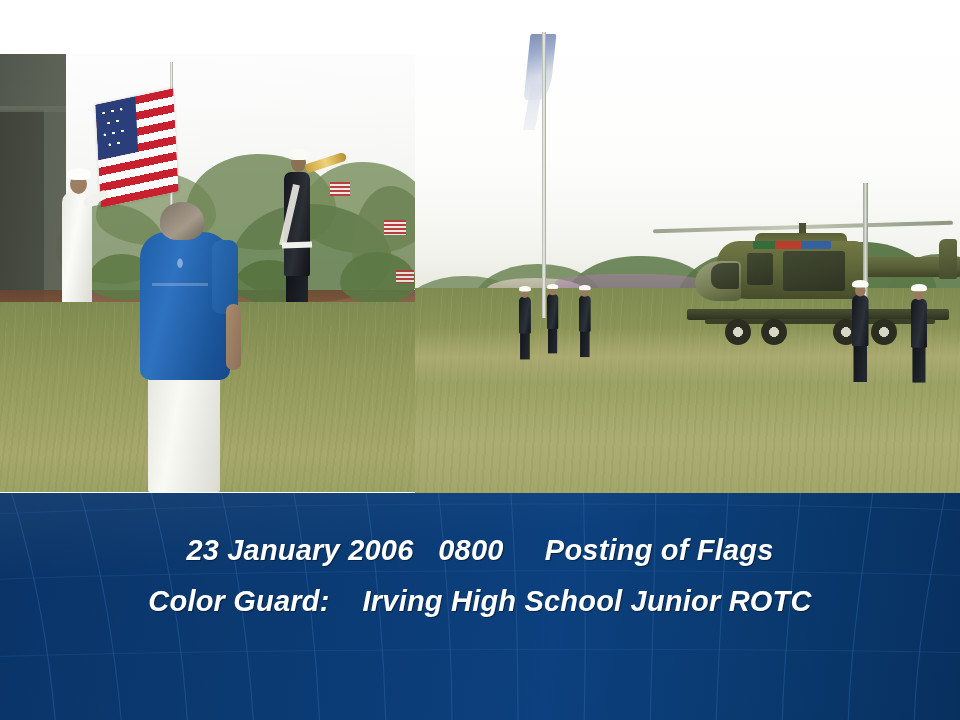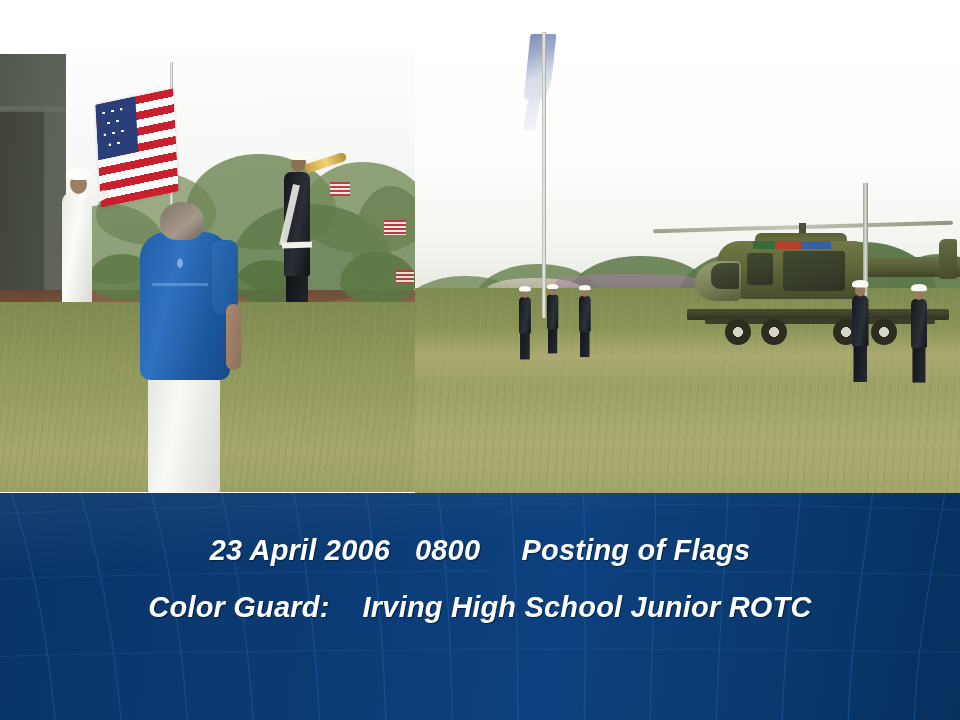--- a/index.html
+++ b/index.html
@@ -184,21 +184,21 @@
   #caption{position:absolute;left:0;top:493px;width:960px;height:227px;overflow:hidden;
     background:
       linear-gradient(175deg, rgba(255,255,255,.055) 0%, rgba(0,0,0,0) 28%),
       linear-gradient(100deg,#0a3468 0%,#0b3a72 30%,#0c407e 58%,#0a3a70 78%,#08305f 100%);}
   #caption-rays{position:absolute;inset:-40px -10px -10px -10px;pointer-events:none;}
   #caption-rays svg{width:100%;height:100%;display:block;}
   .caption-line{position:relative;text-align:center;color:#ffffff;
     font-style:italic;font-weight:bold;white-space:pre;
     text-shadow:1px 1px 1px rgba(0,0,0,.45);}
   #cap-line1{margin-top:41px;font-size:29px;letter-spacing:.2px;}
-  #cap-line2{margin-top:24px;font-size:29px;letter-spacing:.2px;text-align:center;}
+  #cap-line2{margin-top:18px;font-size:29px;letter-spacing:.2px;text-align:center;}
   #cap-line3{margin-top:3px;font-size:21.5px;letter-spacing:0px;}
 </style>
 </head>
 <body>
 
 <div id="slide">
 
   <div class="photo" id="photo-left">
     <div class="lp-sky"></div>
 
@@ -362,17 +362,17 @@
           <path d="M 962 0 C 946 96 926 186 924 280"></path>
         </g>
         <g stroke="#235c9e" stroke-width="1" fill="none" opacity="0.34">
           <path d="M 0 62 C 240 50 720 48 980 58"></path>
           <path d="M 0 128 C 240 118 720 116 980 124"></path>
           <path d="M 0 206 C 240 198 720 196 980 202"></path>
         </g>
       </svg>
     </div>
 
-    <div class="caption-line" id="cap-line1">23 April 2006   0800     Posting of Flags</div>
+    <div class="caption-line" id="cap-line1">23 January 2006   0800     Posting of Flags</div>
     <div class="caption-line" id="cap-line2">Color Guard:    Irving High School Junior ROTC</div>
   </div>
 
 </div>
 
 </body></html>

